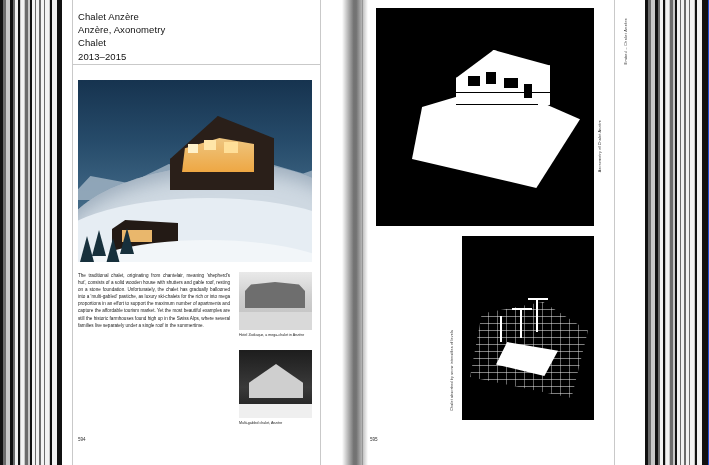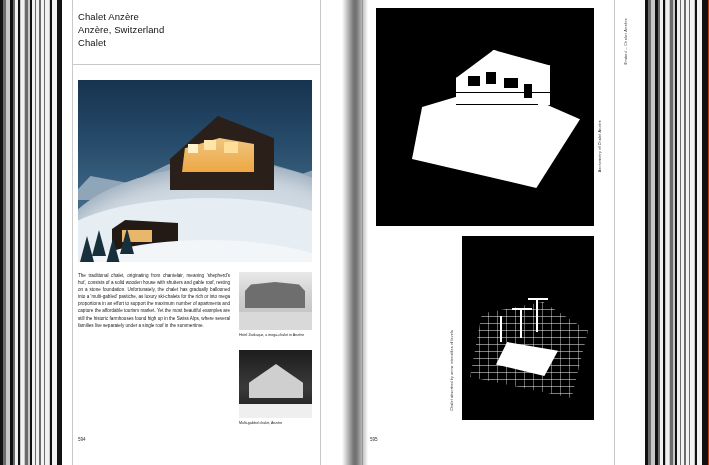--- a/index.html
+++ b/index.html
@@ -1,17 +1,17 @@
 <!DOCTYPE html>
 <html><head>
 <meta charset="utf-8">
 <style>
   html,body{margin:0;padding:0;background:#ffffff;}
   body{width:709px;height:465px;overflow:hidden;font-family:"Liberation Sans",sans-serif;}
-  #book{position:relative;width:709px;height:465px;background:#c2410c;}
+  #book{position:relative;width:709px;height:465px;background:#1d4ed8;}
 
   
   .edge{position:absolute;top:0;height:465px;}
   .edge i{position:absolute;top:0;height:465px;display:block;}
 
   .leftedges{left:0;width:62px;}
   .rightedges{left:645px;width:64px;}
 
   
   .gutter-shadow{position:absolute;top:0;height:465px;width:26px;left:342px;
@@ -153,22 +153,23 @@
 
   <div class="page page-left">
     <div class="lp-inner">
 
       <div class="hairline-v" style="left:0px;top:0;height:465px;"></div>
       <div class="hairline-v" style="left:248px;top:0;height:465px;"></div>
       <div class="hairline-h" style="left:0px;top:64px;width:248px;"></div>
 
       <div class="title">
         <div>Chalet Anzère</div>
-        <div>Anzère, Switzerland</div>
+        <div>Anzère, Axonometry</div>
         <div>Chalet</div>
+        <div>2013–2015</div>
       </div>
 
       <div class="mainphoto">
         <div class="sky"></div>
         <div class="ridge"></div>
         <div class="snowmass"></div>
         <div class="snowmass2"></div>
         <div class="chalet"></div>
         <div class="chalet-glass"></div>
         <div class="chalet-w1"></div>

